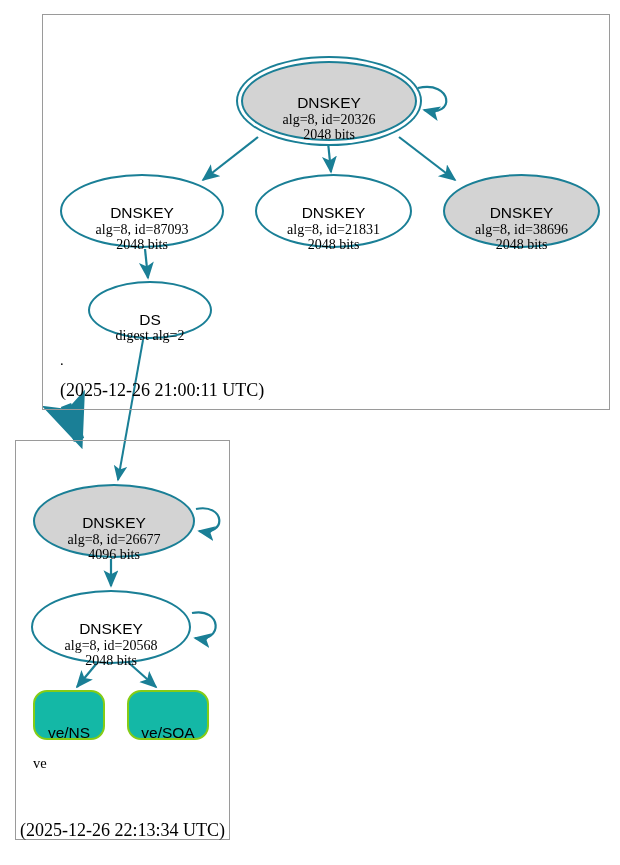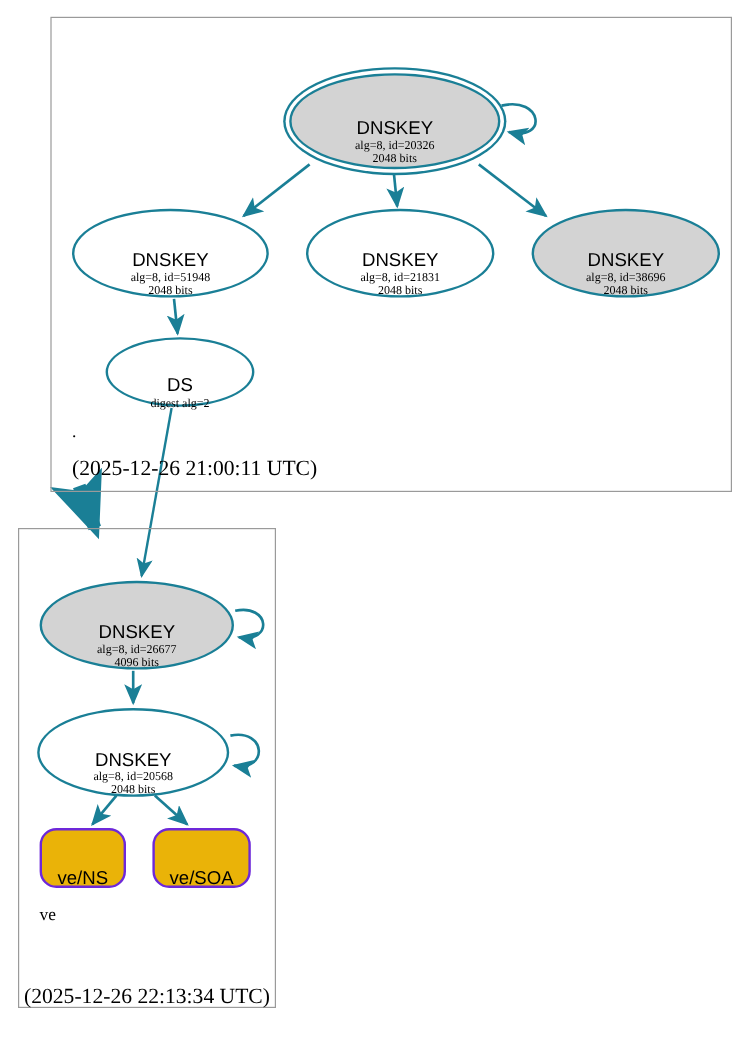--- a/index.html
+++ b/index.html
@@ -49,40 +49,40 @@
     display: flex;
     flex-direction: column;
     align-items: center;
     justify-content: center;
     text-align: center;
     box-sizing: border-box;
     color: #000000;
     line-height: 1.12;
   }
   .node .ttl { font-size: 15.5px; font-family: "Liberation Sans", sans-serif; margin-top: 35px; }
-  .node .sub { font-size: 10px; font-family: "Liberation Serif", serif; }
+  .node .sub { font-size: 14px; font-family: "Liberation Serif", serif; }
 
   .ellipse {
     border-radius: 50%;
     border: 2px solid #1a7f96;
   }
   .ellipse.fill-gray { background: #d3d3d3; }
   .ellipse.fill-white { background: #ffffff; }
 
   .double-ellipse {
     border-radius: 50%;
     border: 2px solid #1a7f96;
     background: #d3d3d3;
     box-shadow: 0 0 0 3px #ffffff, 0 0 0 5px #1a7f96;
   }
 
   .rrset-box {
-    border: 2px solid #6d28d9;
+    border: 2px solid #84cc16;
     border-radius: 14px;
-    background: #eab308;
+    background: #14b8a6;
   }
   .rrset-box .ttl { font-size: 15.5px; font-family: "Liberation Sans", sans-serif; }
 
   
   #node-ksk-20326 { left: 241px; top: 61px;  width: 176px; height: 80px; }
   #node-zsk-61809 { left: 60px;  top: 174px; width: 164px; height: 74px; }
   #node-zsk-21831 { left: 255px; top: 174px; width: 157px; height: 74px; }
   #node-zsk-38696 { left: 443px; top: 174px; width: 157px; height: 74px; }
   #node-ds-2      { left: 88px;  top: 281px; width: 124px; height: 58px; }
   #node-ksk-26677 { left: 33px;  top: 484px; width: 162px; height: 74px; }
@@ -137,21 +137,21 @@
 <div class="zone-caption zone-time" id="zone-ve-time">(2025-12-26 22:13:34 UTC)</div>
 
 <div class="node double-ellipse" id="node-ksk-20326">
   <span class="ttl">DNSKEY</span>
   <span class="sub">alg=8, id=20326</span>
   <span class="sub">2048 bits</span>
 </div>
 
 <div class="node ellipse fill-white" id="node-zsk-61809">
   <span class="ttl">DNSKEY</span>
-  <span class="sub">alg=8, id=51948</span>
+  <span class="sub">alg=8, id=87093</span>
   <span class="sub">2048 bits</span>
 </div>
 
 <div class="node ellipse fill-white" id="node-zsk-21831">
   <span class="ttl">DNSKEY</span>
   <span class="sub">alg=8, id=21831</span>
   <span class="sub">2048 bits</span>
 </div>
 
 <div class="node ellipse fill-gray" id="node-zsk-38696">

